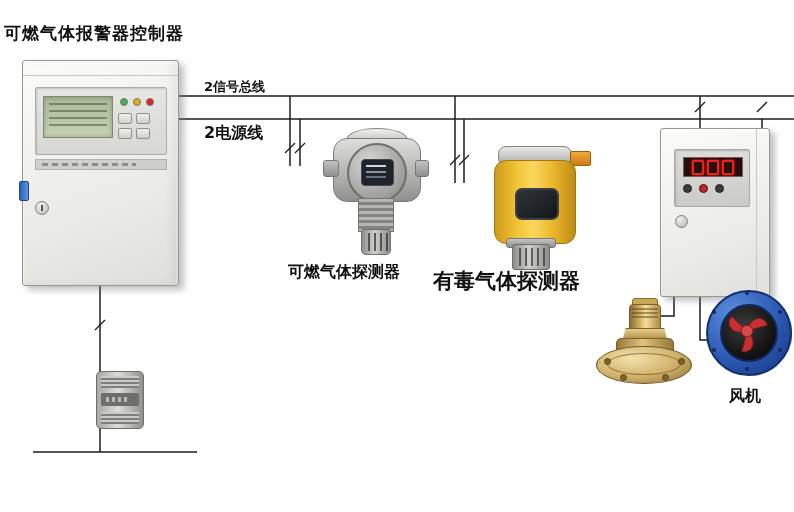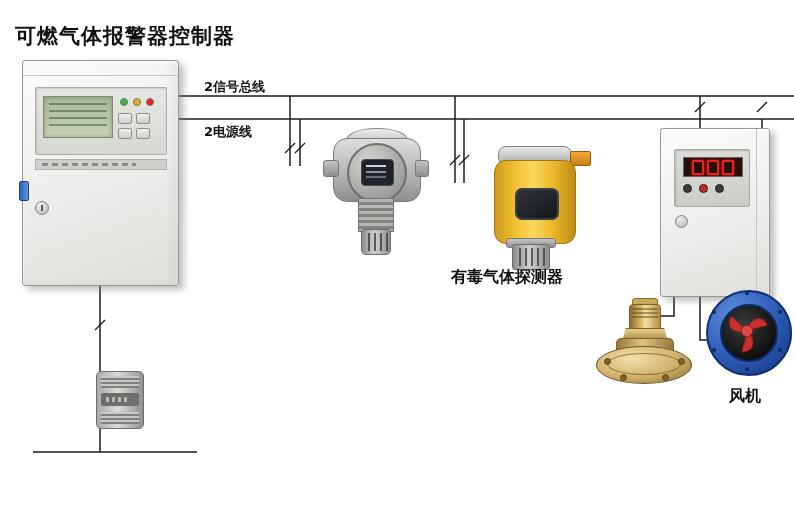--- a/index.html
+++ b/index.html
@@ -2,25 +2,25 @@
 <html><head>
 <meta charset="utf-8">
 <style>
   html,body{margin:0;padding:0;background:#fff;}
   .canvas{position:relative;width:794px;height:512px;background:#fff;overflow:hidden;
           font-family:"DejaVu Sans","Liberation Sans",sans-serif;color:#111;}
   .wires{position:absolute;left:0;top:0;z-index:1;}
 
   
   .lbl{position:absolute;font-weight:bold;color:#101010;white-space:nowrap;z-index:3;}
-  .title{left:15px;top:22px;font-size:21px;letter-spacing:1px;}
+  .title{left:4px;top:22px;font-size:17px;letter-spacing:1px;}
   .lbl-signal{left:204px;top:78px;font-size:13px;}
-  .lbl-power{left:204px;top:123px;font-size:13px;}
+  .lbl-power{left:204px;top:123px;font-size:16px;}
   .lbl-det1{left:288px;top:262px;font-size:16px;}
-  .lbl-det2{left:451px;top:267px;font-size:16px;}
+  .lbl-det2{left:433px;top:267px;font-size:21px;}
   .lbl-valve{left:587px;top:386px;font-size:16px;}
   .lbl-fan{left:729px;top:386px;font-size:16px;}
   .lbl-rs485{left:56px;top:456px;font-size:15px;}
 
   
   .controller{position:absolute;left:22px;top:60px;width:155px;height:224px;z-index:2;
     background:linear-gradient(160deg,#fbfbf9 0%,#ececea 55%,#dfdfdb 100%);
     border:1px solid #97978f;border-radius:3px;
     box-shadow:5px 4px 6px rgba(120,120,120,.45), inset -6px 0 8px rgba(0,0,0,.06), inset 0 3px 3px rgba(255,255,255,.9);}
   .ctl-seam{position:absolute;left:0;top:14px;width:100%;height:0;border-top:1px solid #c6c6c0;}
@@ -175,20 +175,21 @@
       <line x1="459" y1="165" x2="469" y2="155"></line>
       <line x1="695" y1="112" x2="705" y2="102"></line>
       <line x1="757" y1="112" x2="767" y2="102"></line>
       <line x1="95" y1="330" x2="105" y2="320"></line>
     </g>
   </svg>
 
   <div class="lbl title">可燃气体报警器控制器</div>
   <div class="lbl lbl-signal">2信号总线</div>
   <div class="lbl lbl-power">2电源线</div>
+  <div class="lbl lbl-det1">可燃气体探测器</div>
   <div class="lbl lbl-det2">有毒气体探测器</div>
   <div class="lbl lbl-fan">风机</div>
 
   <div class="controller">
     <div class="ctl-seam"></div>
     <div class="bezel">
       <div class="lcd"></div>
       <div class="leds">
         <div class="led led-green"></div>
         <div class="led led-amber"></div>

